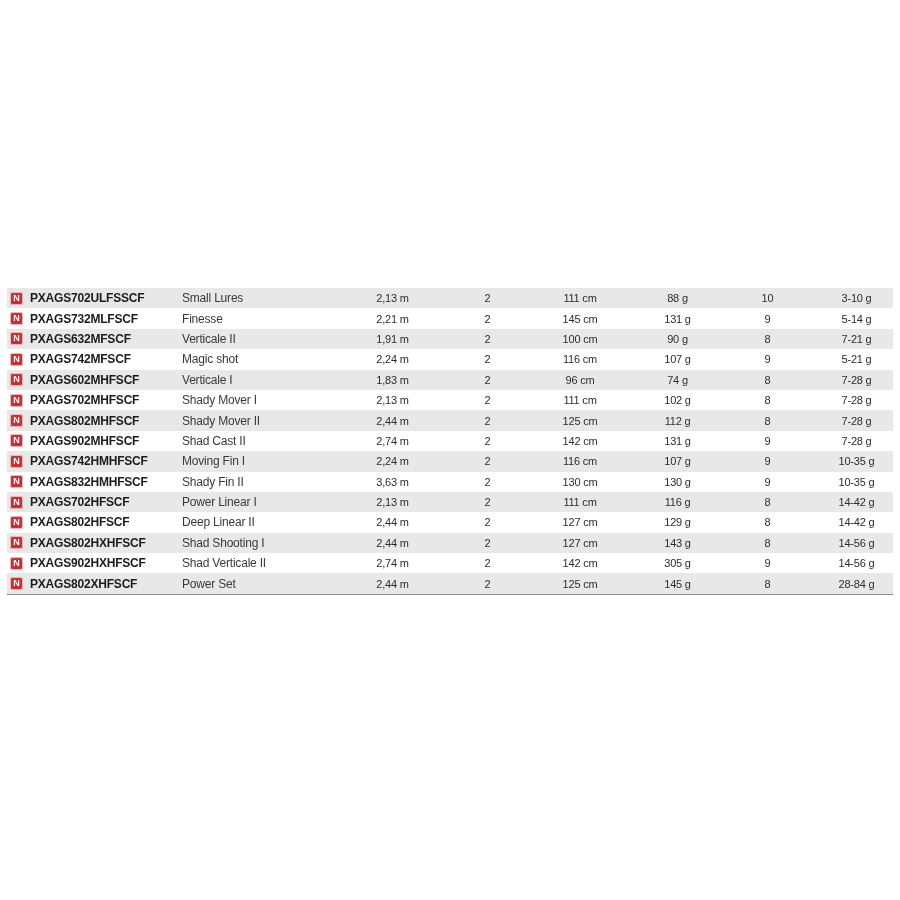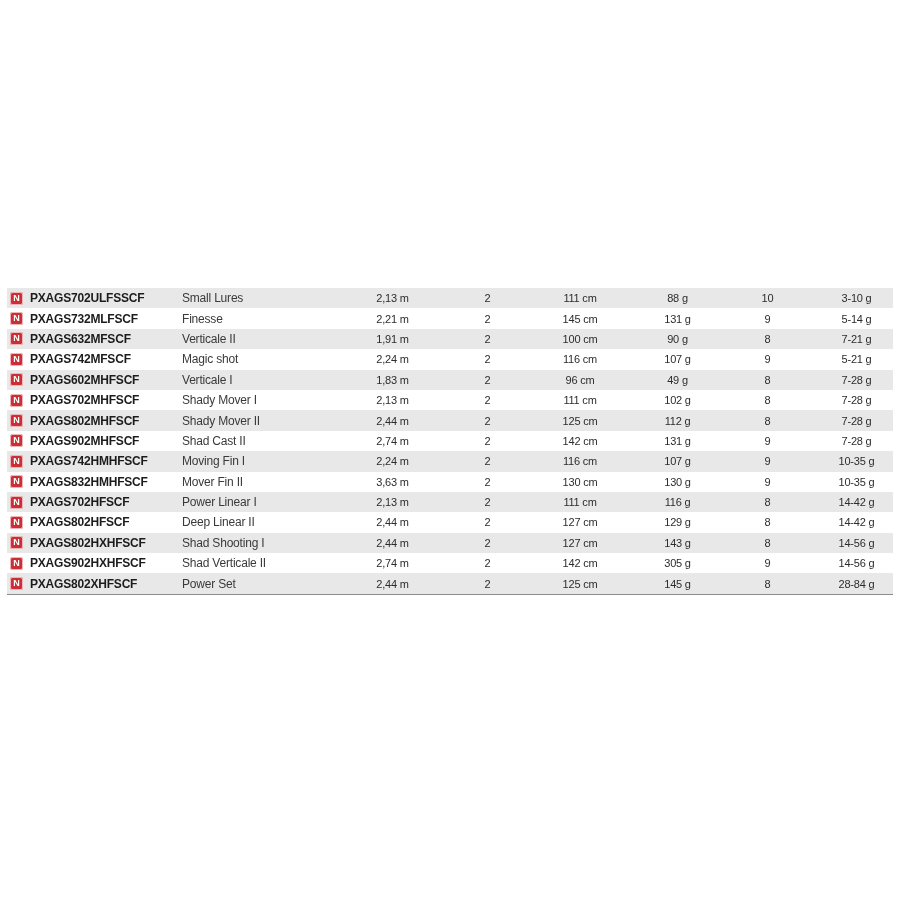--- a/index.html
+++ b/index.html
@@ -155,21 +155,21 @@
 
   <div class="row">
     <div class="cell c-ref">
       <span class="badge">N</span>
       <span class="ref-code">PXAGS602MHFSCF</span>
     </div>
     <div class="cell c-name">Verticale I</div>
     <div class="cell c-long">1,83 m</div>
     <div class="cell c-elem">2</div>
     <div class="cell c-enc">96 cm</div>
-    <div class="cell c-poids">49 g</div>
+    <div class="cell c-poids">74 g</div>
     <div class="cell c-ann">8</div>
     <div class="cell c-puis">7-28 g</div>
   </div>
 
   <div class="row">
     <div class="cell c-ref">
       <span class="badge">N</span>
       <span class="ref-code">PXAGS702MHFSCF</span>
     </div>
     <div class="cell c-name">Shady Mover I</div>
@@ -221,21 +221,21 @@
     <div class="cell c-poids">107 g</div>
     <div class="cell c-ann">9</div>
     <div class="cell c-puis">10-35 g</div>
   </div>
 
   <div class="row">
     <div class="cell c-ref">
       <span class="badge">N</span>
       <span class="ref-code">PXAGS832HMHFSCF</span>
     </div>
-    <div class="cell c-name">Mover Fin II</div>
+    <div class="cell c-name">Shady Fin II</div>
     <div class="cell c-long">3,63 m</div>
     <div class="cell c-elem">2</div>
     <div class="cell c-enc">130 cm</div>
     <div class="cell c-poids">130 g</div>
     <div class="cell c-ann">9</div>
     <div class="cell c-puis">10-35 g</div>
   </div>
 
   <div class="row">
     <div class="cell c-ref">

